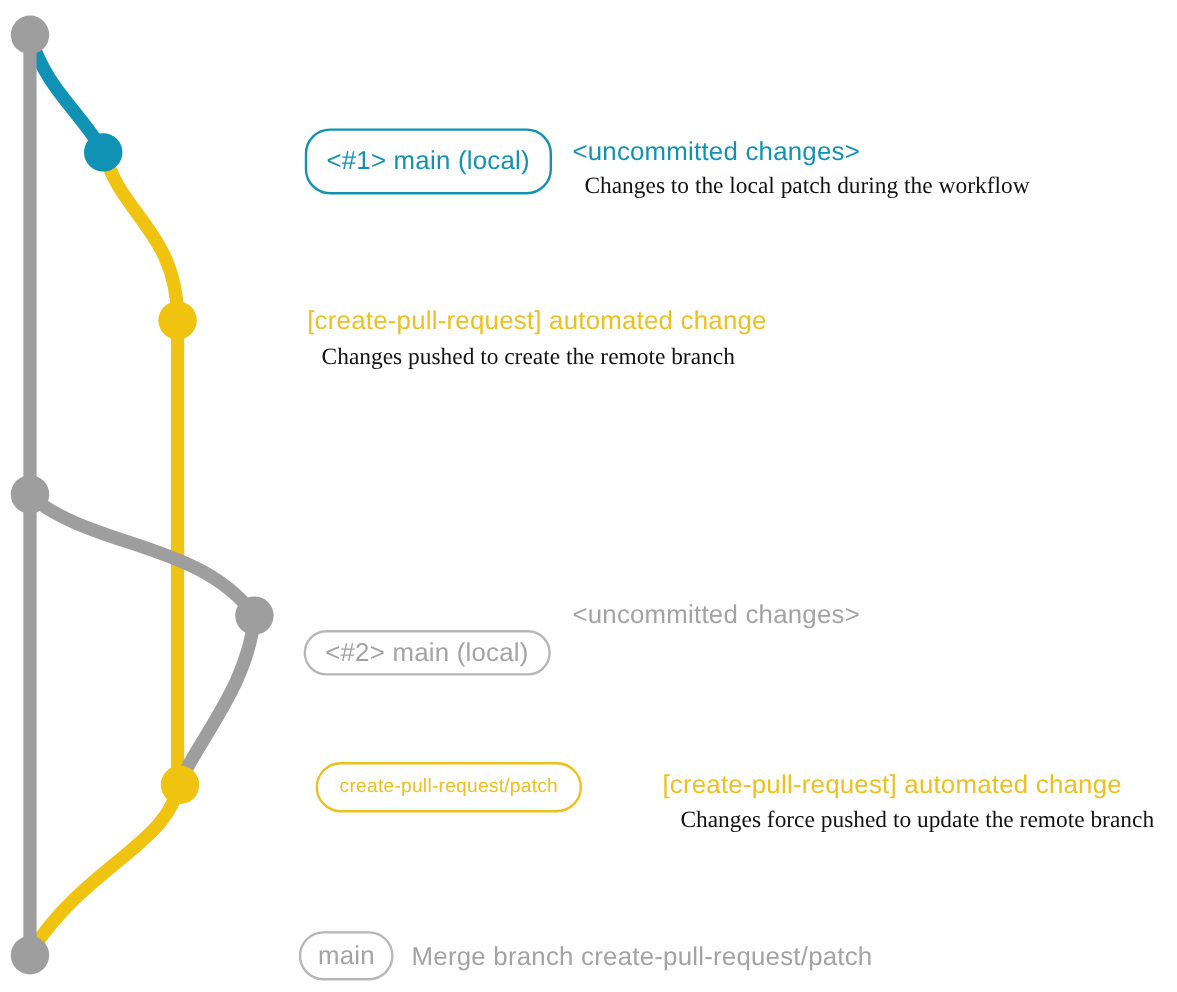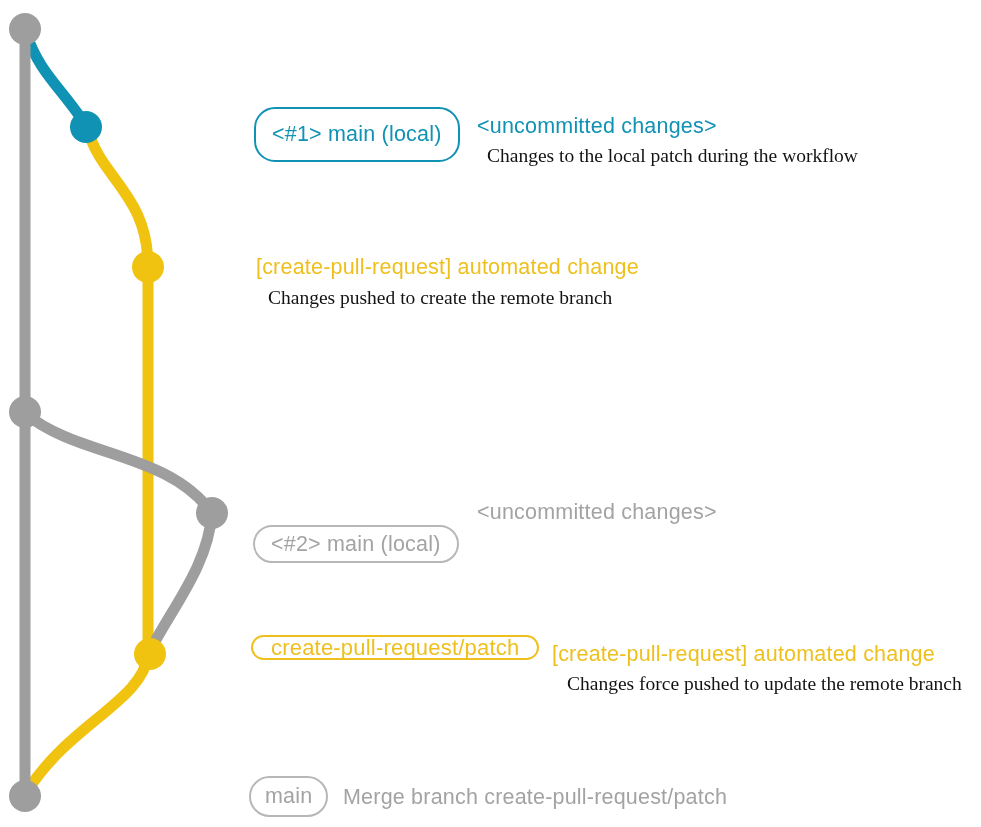--- a/index.html
+++ b/index.html
@@ -94,20 +94,20 @@
   <div class="lbl blue-text" style="left:477px; top:114px;">&lt;uncommitted changes&gt;</div>
   <div class="desc" style="left:487px; top:145px;">Changes to the local patch during the workflow</div>
 
   <div class="lbl yellow-text" style="left:256px; top:255px;">[create-pull-request] automated change</div>
   <div class="desc" style="left:268px; top:287px;">Changes pushed to create the remote branch</div>
 
 
   <div class="badge badge-gray" style="left:253px; top:493px; height:38px;margin-top:32px;">&lt;#2&gt; main (local)</div>
   <div class="lbl gray-text" style="left:477px; top:500px;">&lt;uncommitted changes&gt;</div>
 
-  <div class="badge badge-yellow" style="left:251px; top:635px; height:25px; font-size:22px; padding:0 18px;">create-pull-request/patch</div>
+  <div class="badge badge-yellow" style="left:263px; top:635px; height:42px; font-size:16px; padding:0 18px;">create-pull-request/patch</div>
   <div class="lbl yellow-text" style="left:552px; top:642px;">[create-pull-request] automated change</div>
   <div class="desc" style="left:567px; top:673px;">Changes force pushed to update the remote branch</div>
 
   <div class="badge badge-gray" style="left:249px; top:776px; height:41px; padding:12px 14px;">main</div>
   <div class="lbl gray-text" style="left:343px; top:785px;">Merge branch create-pull-request/patch</div>
 
 </div>
 
 </body></html>

